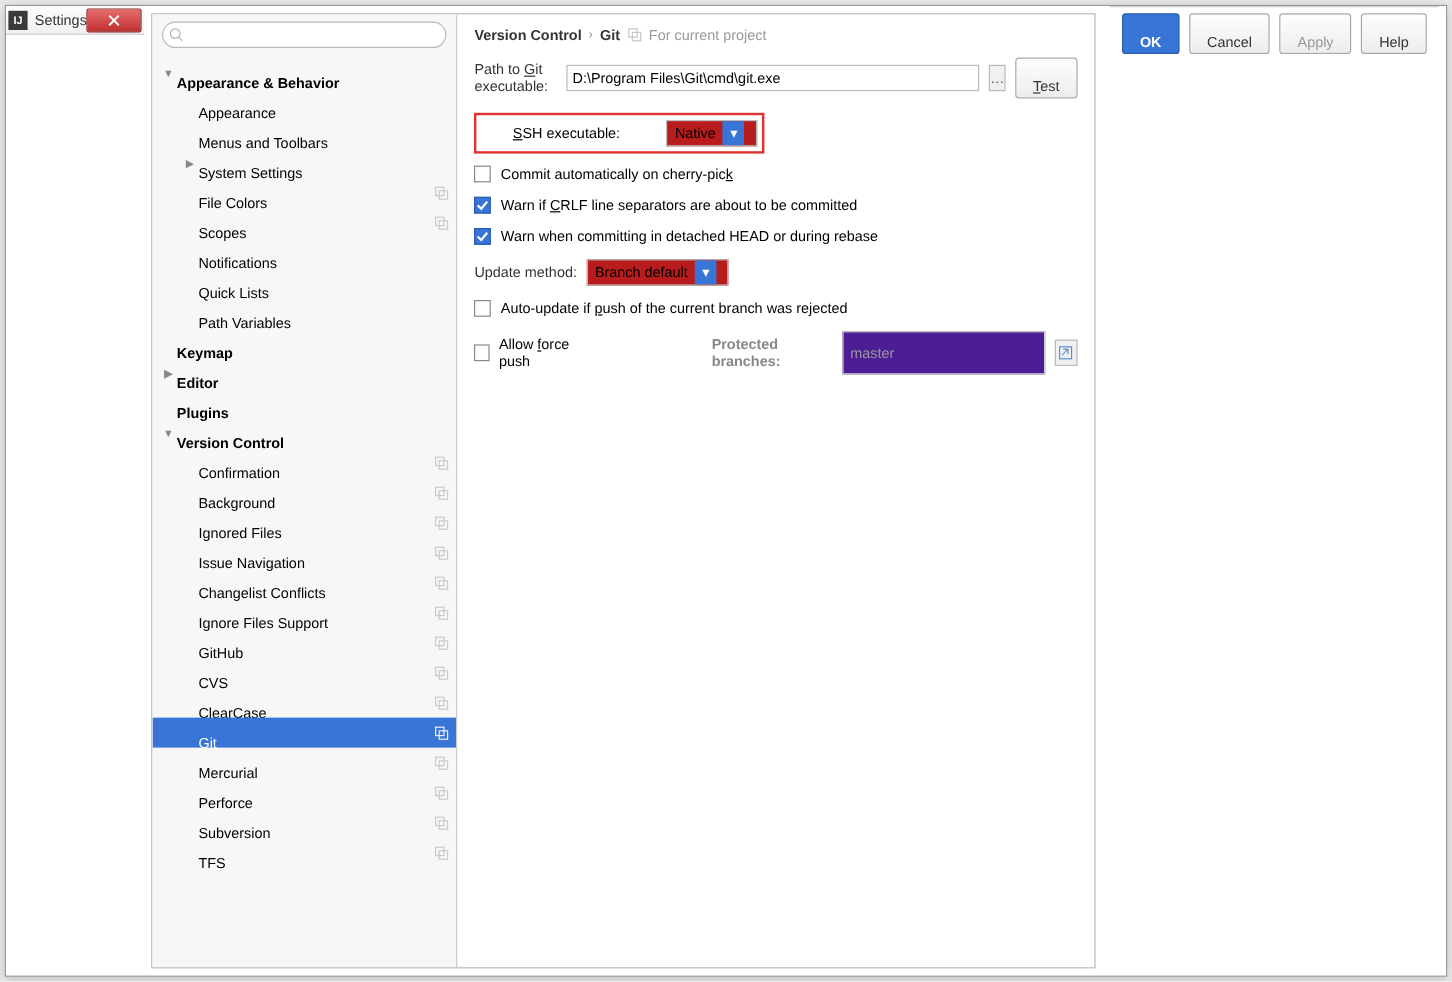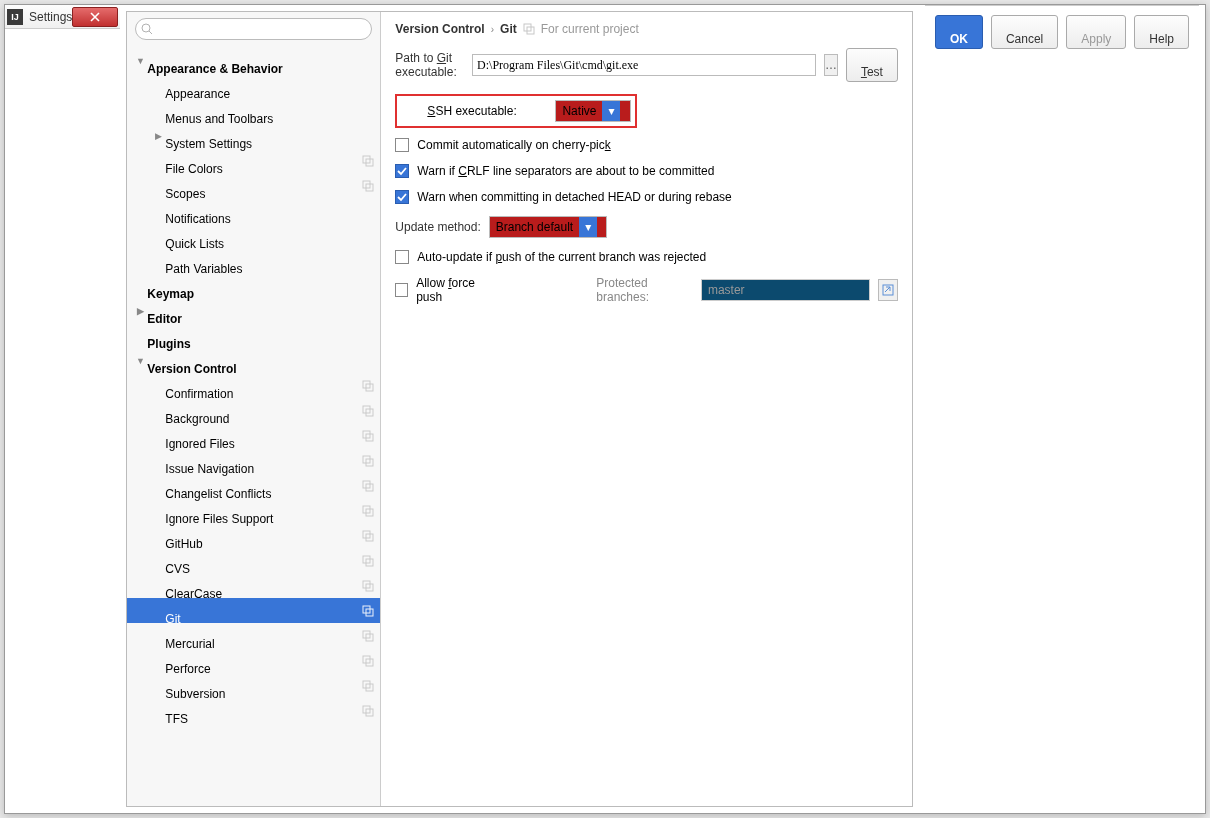--- a/index.html
+++ b/index.html
@@ -30,41 +30,41 @@
 .lvl1.has-arrow .arrow { }
 .main { flex:1; display: flex; flex-direction: column; padding: 10px 14px 0 14px; overflow: hidden; }
 .breadcrumb { display: flex; align-items: center; gap: 6px; margin-bottom: 12px; }
 .breadcrumb .crumb { font-weight: bold; color: #333; }
 .breadcrumb .sep { color: #888; font-size: 10px; }
 .breadcrumb .proj-icon { width: 12px; height: 12px; opacity:.55; }
 .breadcrumb .proj-text { color: #999; }
 .form-row { display:flex; align-items:center; margin-bottom: 12px; gap: 8px; }
 .form-row label { color:#333; }
 .text-input { height: 22px; border: 1px solid #bbb; padding: 0 4px; background:#fff; }
-.path-input { width: 600px; font-family: Liberation Serif, serif; }
+.path-input { width: 600px; }
 .browse-btn { width: 22px; height:22px; border:1px solid #bbb; background:#f0f0f0; cursor:pointer; display:flex; align-items:center; justify-content:center; color:#555; }
 .btn { height:24px; padding: 16px 14px; border:1px solid #aaa; background: linear-gradient(#fdfdfd,#ededed); border-radius:3px; cursor:pointer; color:#333; }
 .btn.primary { background: #3875d7; border-color:#2a5db0; color:#fff; font-weight:bold; }
 .btn.muted { color:#999; }
 .ssh-row { border: 2px solid #e03030; padding: 4px 4px 4px 0; width: 242px; margin-bottom: 10px; }
 .ssh-row-inner { display:flex; align-items:center; gap: 8px; margin-left: 30px; }
 .dropdown { height: 22px; border: 1px solid #bbb; background:#b91c1c; display:flex; align-items:center; cursor:pointer; }
 .dropdown .dd-text { padding: 0 6px; }
 .dropdown .dd-arrow { width: 18px; height: 100%; background:#3875d7; display:flex; align-items:center; justify-content:center; color:#fff;}
 .native-dd { width: 82px; }
 .check-row { display:flex; align-items:center; gap: 8px; margin-bottom: 12px; }
 .checkbox { width: 14px; height: 14px; border:1px solid #888; background:#fff; display:flex; align-items:center; justify-content:center; cursor:pointer; }
 .checkbox.checked { background:#3875d7; border-color:#2a5db0; }
 .checkbox.checked svg { width:10px; height:10px; }
 .update-dd { width: 118px; }
 .force-row { display:flex; align-items:center; gap: 8px; }
-.protected-label { margin-left: 93px; color:#888; }
-.protected-input { flex:1; height:22px; border:1px solid #ccc; background:#0c4a6e; color:#999; padding:0 6px; width: 522px; }
+.protected-label { margin-left: 93px; color:#888;font-weight:bold; }
+.protected-input { flex:1; height:36px; border:1px solid #ccc; background:#4c1d95; color:#999; padding:0 6px; width: 522px; }
 .expand-btn { width:22px; height:22px; border:1px solid #bbb; background:#f0f0f0; cursor:pointer; display:flex; align-items:center; justify-content:center; }
-.footer { height: 44px; border-top:1px solid #ccc; display:flex; align-items:flex-end; justify-content:flex-end; gap:8px; padding: 0 10px; margin: 0 6px 6px 6px; }
+.footer { height: 44px; border-top:1px solid #ccc; display:flex; align-items:center; justify-content:flex-end; gap:8px; padding: 0 10px; margin: 0 6px 6px 6px; }
 .under { text-decoration: underline; }
 </style>
 </head>
 <body>
 
 <div class="window">
   <div class="titlebar">
     <div class="app-icon">IJ</div>
     <div class="title-text">Settings</div>
     <div class="close-btn">

